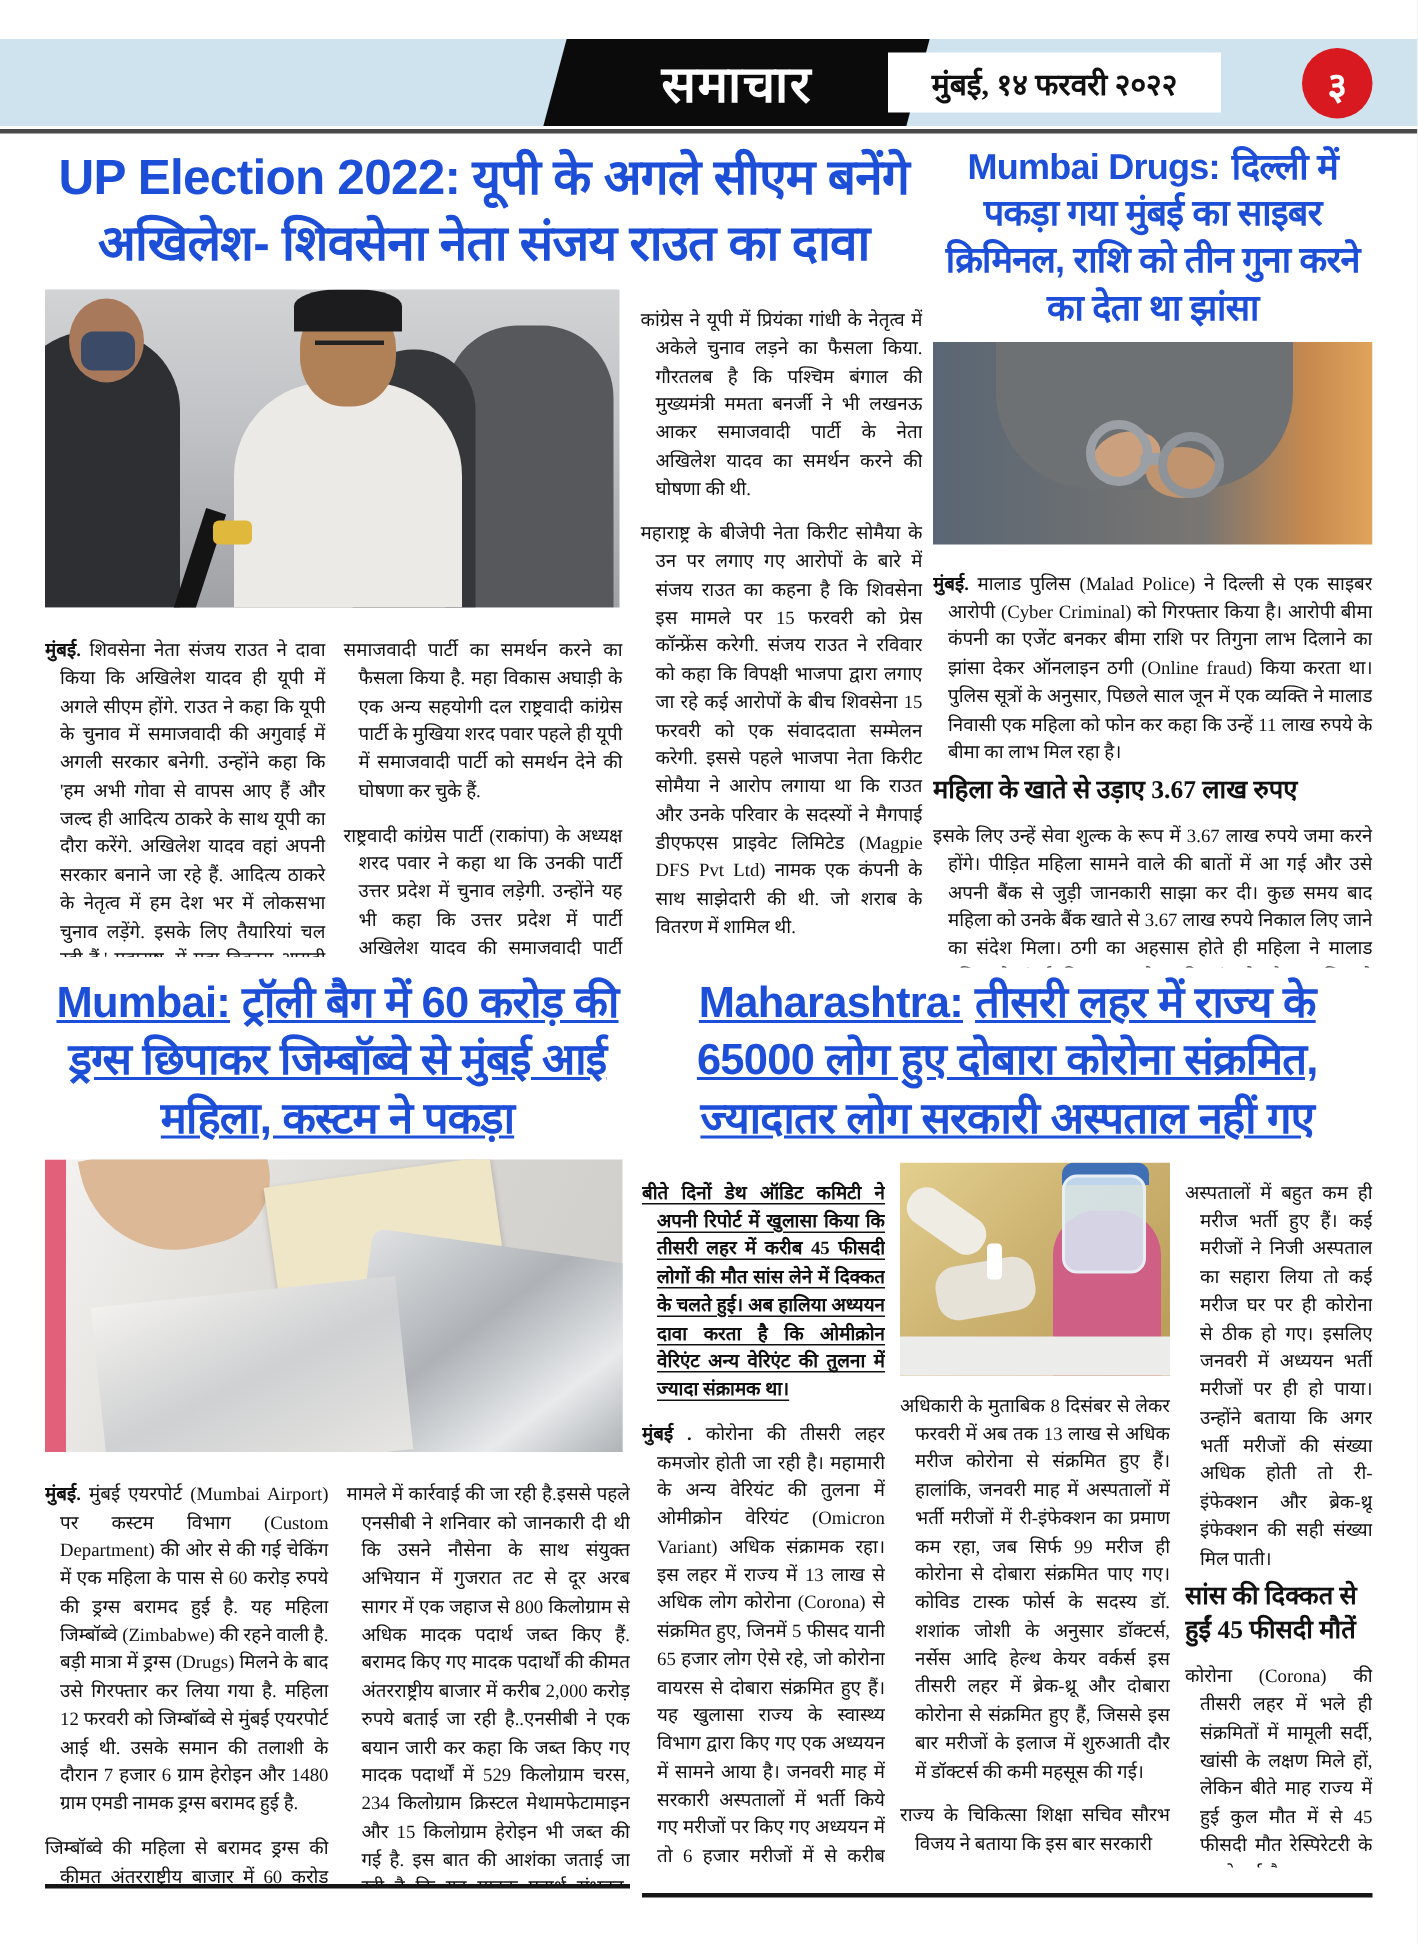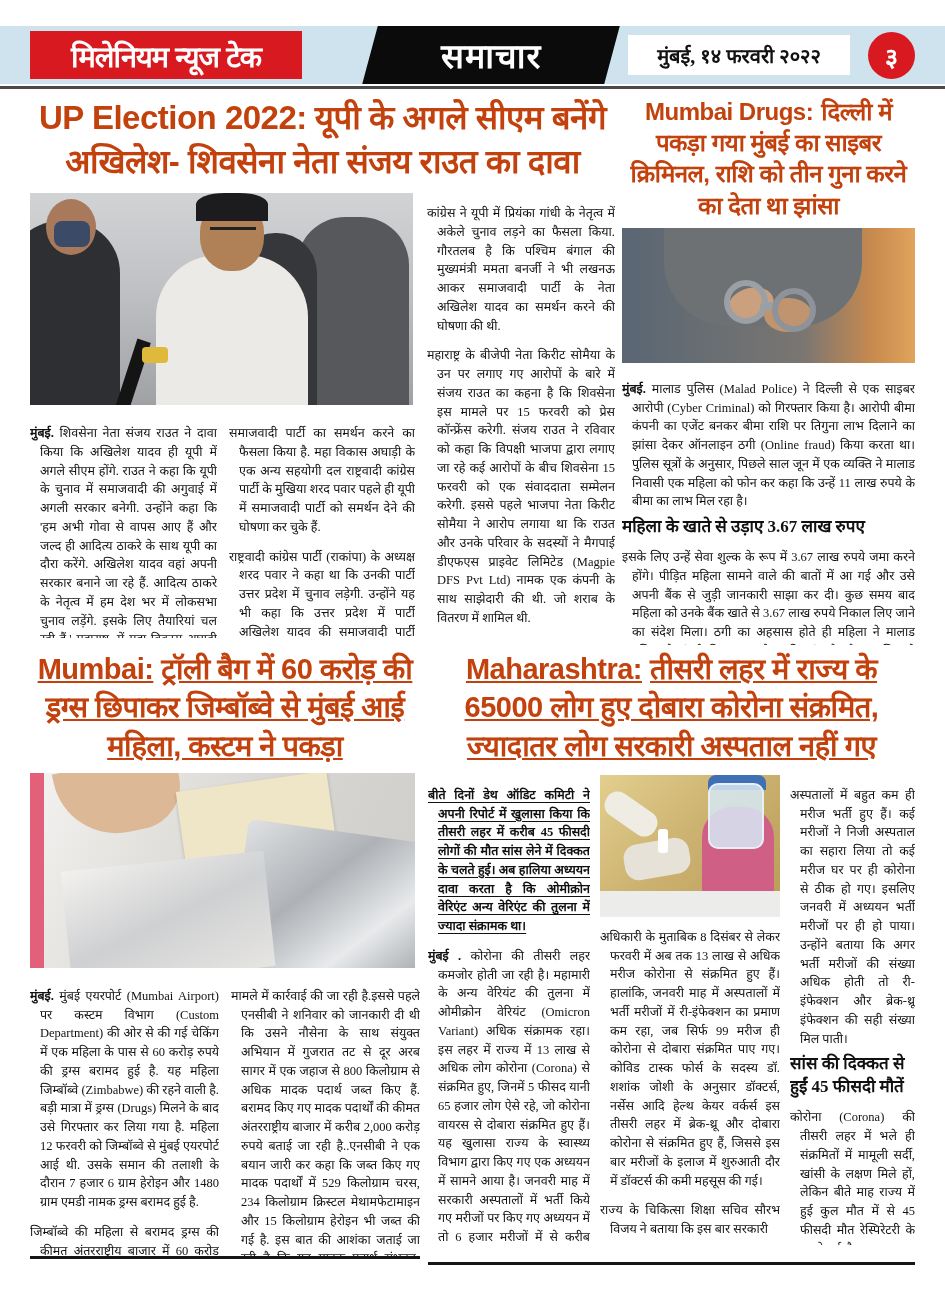--- a/index.html
+++ b/index.html
@@ -7,27 +7,27 @@
         font-family:"Liberation Serif", serif;color:#111;}
   
   .masthead{position:absolute;left:0;top:26px;width:945px;height:58px;background:#cfe3ef;}
   .brand-box{position:absolute;left:30px;top:5px;width:272px;height:48px;background:#d8191f;
              display:flex;align-items:center;justify-content:center;}
   .brand-box span{color:#fff;font-family:"Liberation Sans",sans-serif;font-weight:700;font-size:29px;letter-spacing:-1px;}
   .section-flag{position:absolute;left:370px;top:0;width:242px;height:58px;background:#0b0b0b;
                 transform:skewX(-15deg);display:flex;align-items:center;justify-content:center;}
   .section-flag span{transform:skewX(15deg);color:#fff;font-family:"Liberation Sans",sans-serif;
                      font-weight:700;font-size:34px;letter-spacing:1px;}
-  .date-box{position:absolute;left:628px;top:9px;width:222px;height:40px;background:#fff;
+  .date-box{position:absolute;left:592px;top:9px;width:222px;height:40px;background:#fff;
             display:flex;align-items:center;justify-content:center;font-weight:700;font-size:20px;}
   .page-badge{position:absolute;left:868px;top:6px;width:47px;height:47px;background:#d8191f;border-radius:50%;
               display:flex;align-items:center;justify-content:center;color:#fff;font-weight:700;font-size:25px;}
   .masthead-rule{position:absolute;left:0;top:86px;width:945px;height:3px;background:#4a4a4a;}
   
-  .hl{font-family:"Liberation Sans",sans-serif;font-weight:700;color:#c2410c;text-align:center;
+  .hl{font-family:"Liberation Sans",sans-serif;font-weight:700;color:#1d4ed8;text-align:center;
       margin:0;letter-spacing:-0.5px;}
   .hl .kicker{margin-right:8px;}
   .hl-xl{font-size:33px;line-height:1.32;}
   .hl-md{font-size:24px;line-height:1.3;}
   .hl-lg{font-size:29px;line-height:1.32;text-decoration:underline;}
   
   .col p{margin:11px 0 3px;text-align:justify;font-size:12.5px;line-height:1.5;
          padding-left:10px;text-indent:-10px;}
   .dl{font-weight:700;}
   .subhead{font-size:17px;font-weight:700;margin:2px 0 2px;padding:0;}
@@ -96,23 +96,20 @@
   .ps-glove2{left:24px;top:66px;width:66px;height:36px;background:#e6e2d8;border-radius:14px;transform:rotate(-10deg);}
   .ps-vial{left:58px;top:54px;width:10px;height:24px;background:#ffffff;border-radius:3px;}
   .ps-table{left:0;bottom:0;width:180px;height:26px;background:#ececea;}
 </style>
 </head>
 <body>
 
 <div class="page">
 
   <header class="masthead">
-    <div class="brand-box">
-      <span>मिलेनियम न्यूज टेक</span>
-    </div>
     <div class="section-flag">
       <span>समाचार</span>
     </div>
     <div class="date-box">
       <span>मुंबई, १४ फरवरी २०२२</span>
     </div>
     <div class="page-badge">
       <span>३</span>
     </div>
   </header>

